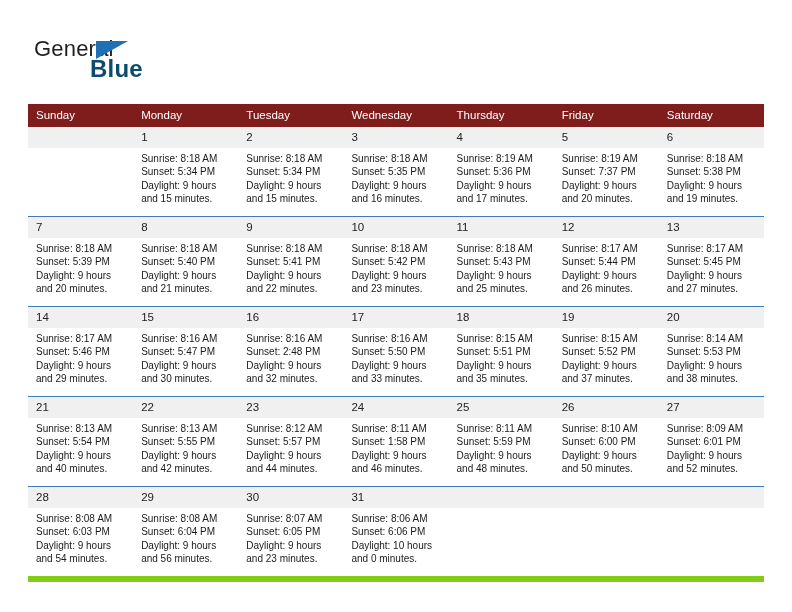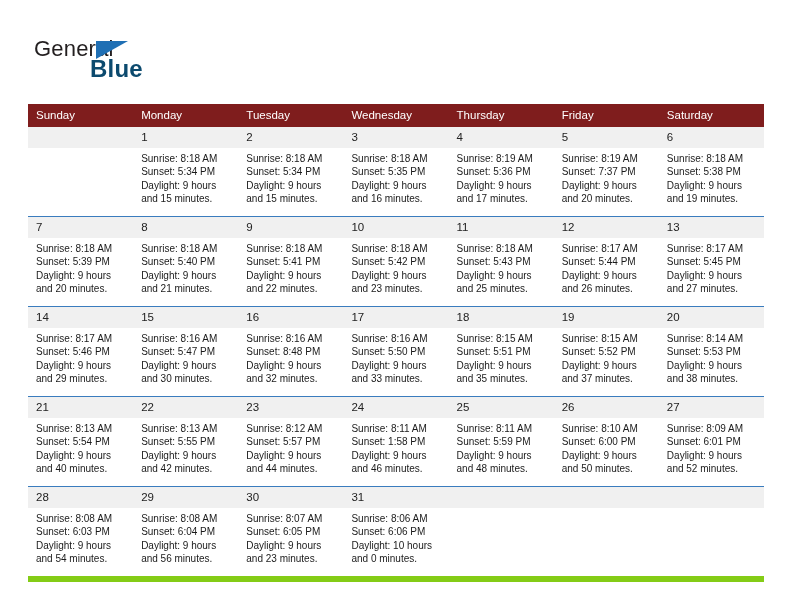--- a/index.html
+++ b/index.html
@@ -313,21 +313,21 @@
               <div>Sunrise: 8:16 AM</div>
               <div>Sunset: 5:47 PM</div>
               <div>Daylight: 9 hours</div>
               <div>and 30 minutes.</div>
             </div>
           </td>
           <td>
             <div class="daynum">16</div>
             <div class="info">
               <div>Sunrise: 8:16 AM</div>
-              <div>Sunset: 8:48 PM</div>
+              <div>Sunset: 2:48 PM</div>
               <div>Daylight: 9 hours</div>
               <div>and 32 minutes.</div>
             </div>
           </td>
           <td>
             <div class="daynum">17</div>
             <div class="info">
               <div>Sunrise: 8:16 AM</div>
               <div>Sunset: 5:50 PM</div>
               <div>Daylight: 9 hours</div>

